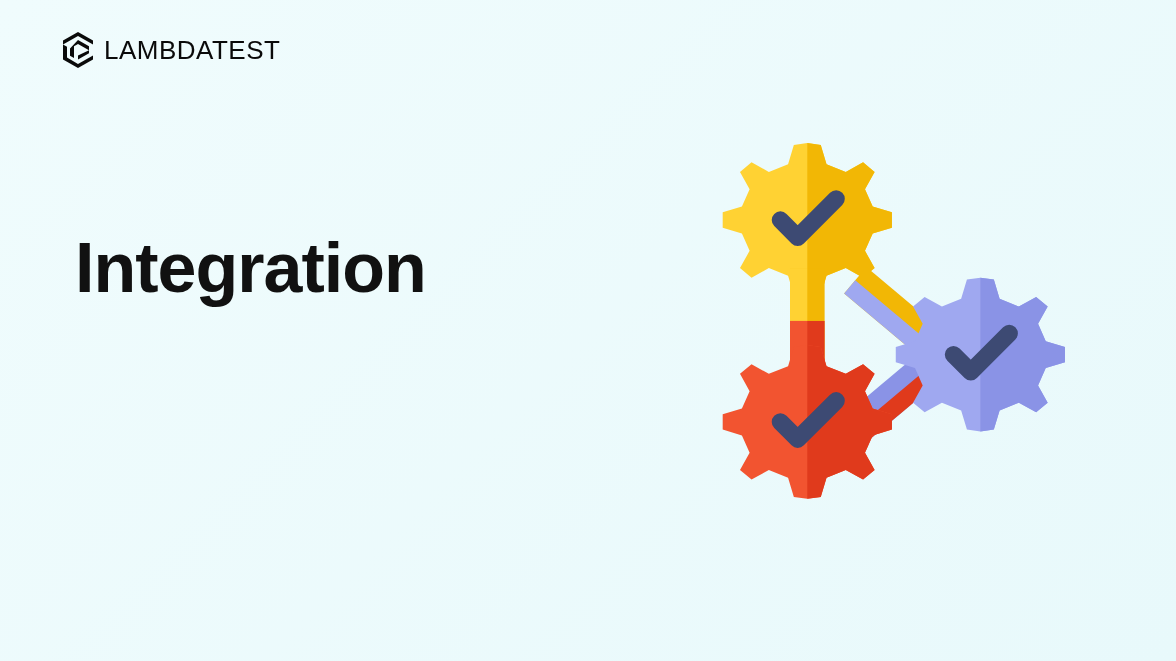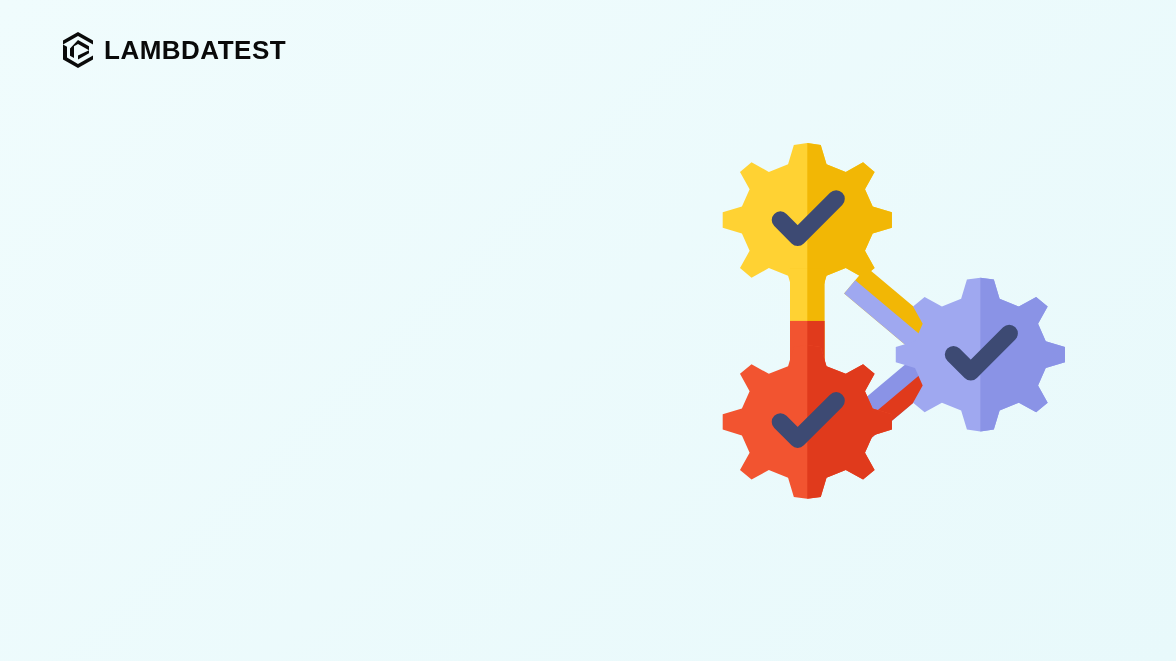--- a/index.html
+++ b/index.html
@@ -14,21 +14,21 @@
   .logo-wrap {
     position: absolute;
     top: 30px;
     left: 60px;
     display: flex;
     align-items: center;
     gap: 8px;
   }
   .logo-icon svg { display: block; }
   .logo-text {
-    font-weight: 700;
+    font-weight: 400;
     font-size: 26px;
     letter-spacing: 0.5px;
     color: #0a0a0a;
   }
   .heading {
     position: absolute;
     top: 230px;
     left: 75px;
     font-size: 70px;
     font-weight: 800;
@@ -54,20 +54,21 @@
       <path d="M3 14.5 L3 29.5 L18 38 L18 34 L7 27.5 L7 16.8 Z" fill="#0a0a0a"></path>
       <path d="M18 38 L33 29.5 L33 25.5 L18 34 Z" fill="#0a0a0a"></path>
       <path d="M18 10 L29 16.3 L29 20.3 L18 14 L14 16.3 L14 28 L10 25.7 L10 18.6 Z" fill="#0a0a0a"></path>
       <path d="M29 20.3 L29 23.3 L18 29.6 L18 25.6 Z" fill="#0a0a0a"></path>
     </svg>
   </span>
   <span class="logo-text">LAMBDATEST</span>
 </div>
 
 <div class="heading">
+  <div>Integration</div>
 </div>
 
 <div class="gears">
   <svg width="520" height="500" viewBox="0 0 520 520">
     <defs>
       <path id="gearShape" d="M 0 -80 L 14 -78 L 20 -58 L 40 -50 L 58 -60 L 70 -50 L 60 -32 L 68 -14 L 88 -8 L 88 8 L 68 14 L 60 32 L 70 50 L 58 60 L 40 50 L 20 58 L 14 78 L 0 80 L -14 78 L -20 58 L -40 50 L -58 60 L -70 50 L -60 32 L -68 14 L -88 8 L -88 -8 L -68 -14 L -60 -32 L -70 -50 L -58 -60 L -40 -50 L -20 -58 L -14 -78 Z"></path>
       <clipPath id="rightHalf">
           <rect x="0" y="-100" width="120" height="200"></rect>
         </clipPath>
       <path id="checkMark" d="M -28 0 L -10 18 L 30 -22" fill="none" stroke-width="18" stroke-linecap="round" stroke-linejoin="round"></path>

